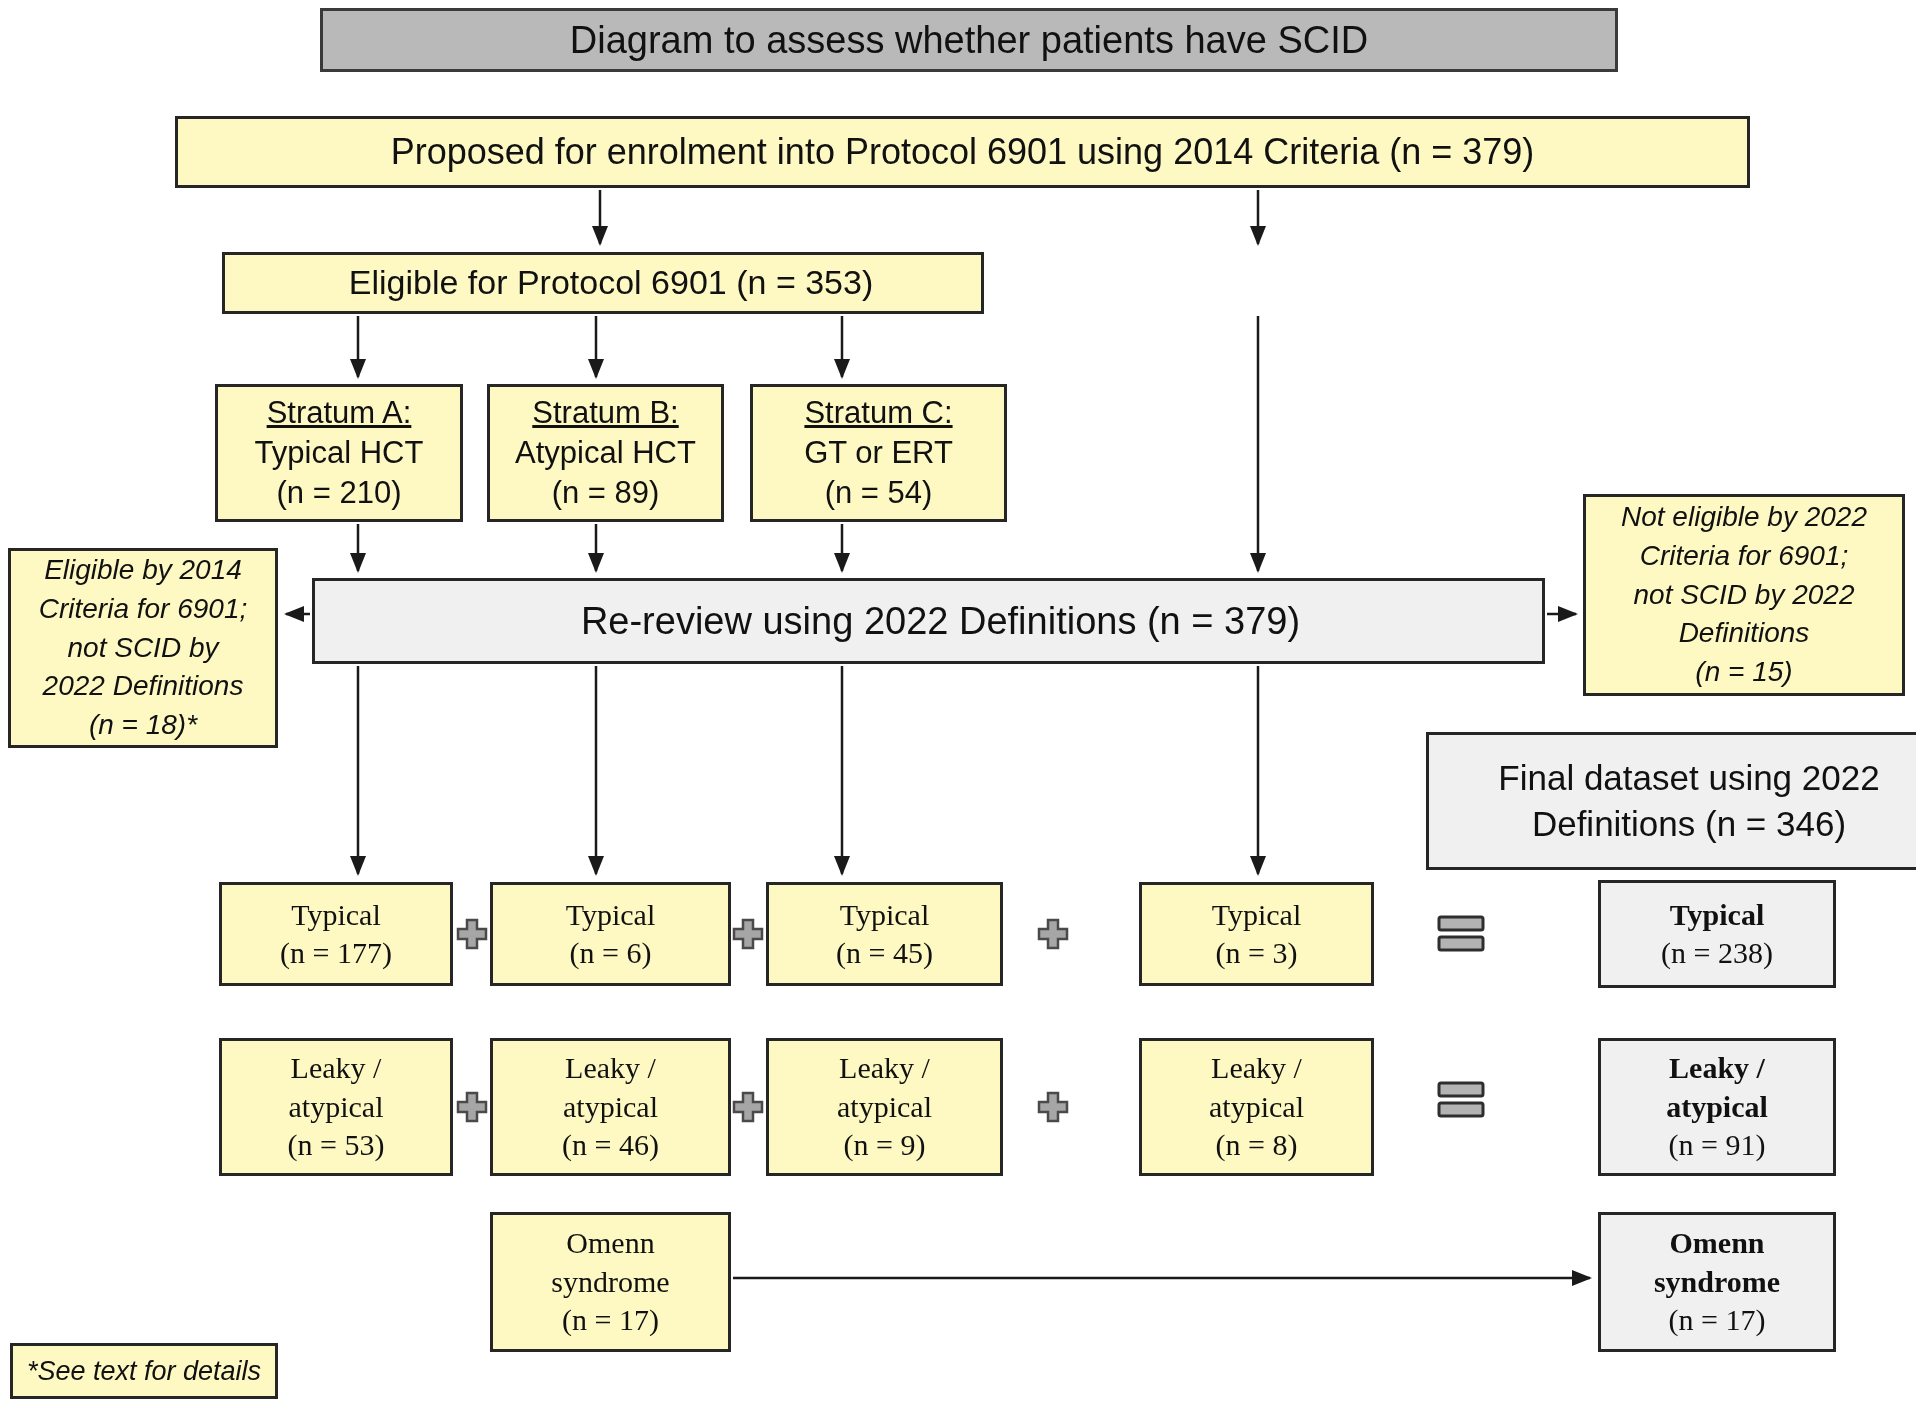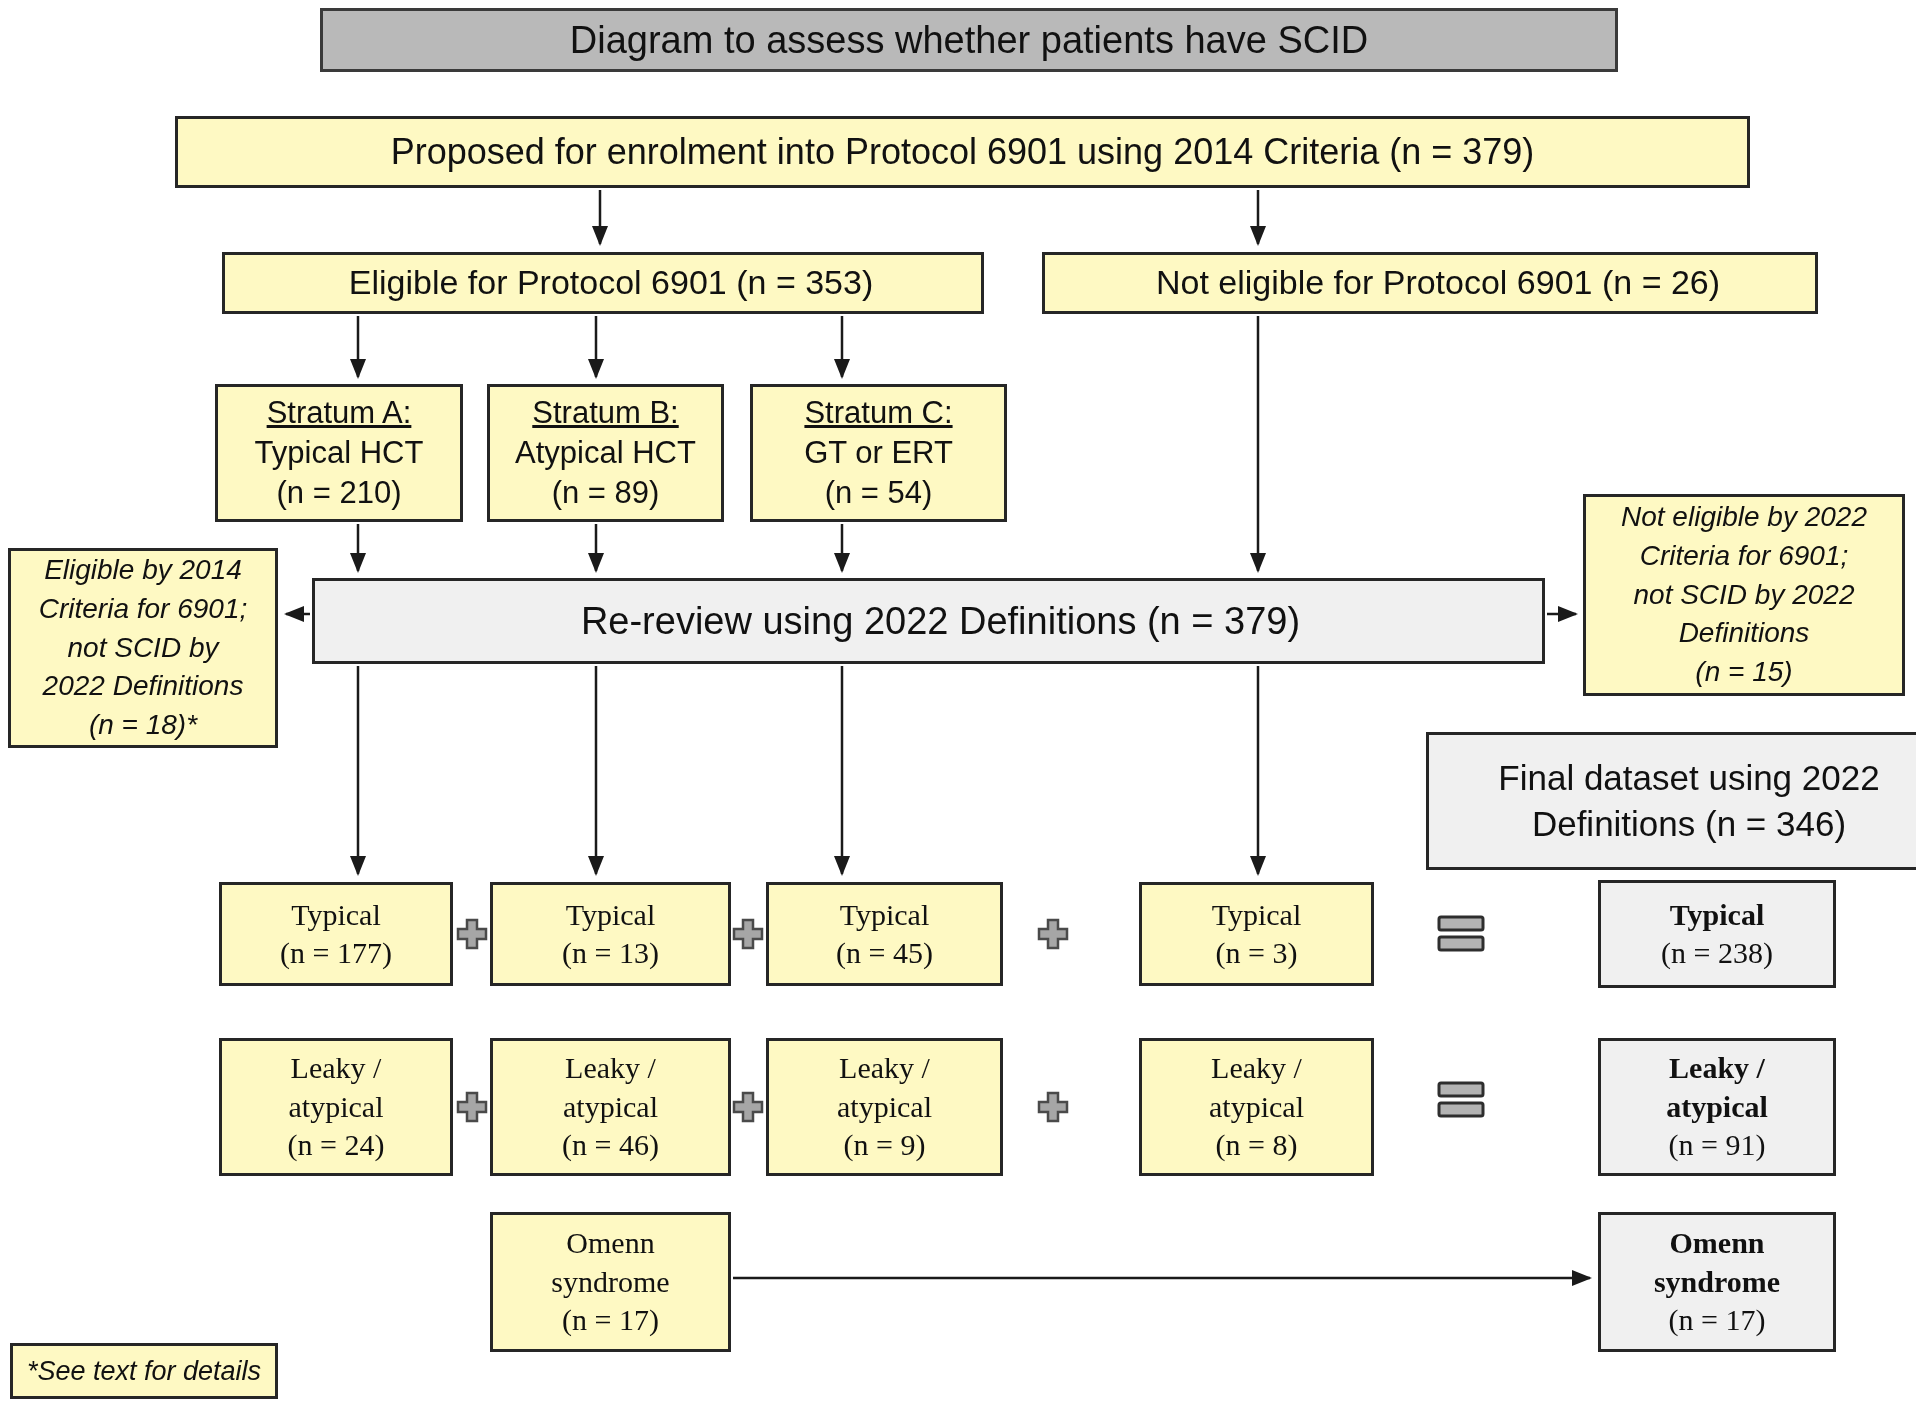--- a/index.html
+++ b/index.html
@@ -63,23 +63,20 @@
     <span>Diagram to assess whether patients have SCID</span>
   </div>
 
   <div class="box proposed" style="left:175px;top:116px;width:1575px;height:72px">
     <span>Proposed for enrolment into Protocol 6901 using 2014 Criteria (n = 379)</span>
   </div>
 
   <div class="box elig" style="left:222px;top:252px;width:762px;height:62px">
     <span>Eligible for Protocol 6901 (n = 353)</span>
   </div>
-  <div class="box elig" style="left:1042px;top:252px;width:776px;height:62px">
-    <span>Not eligible for Protocol 6901 (n = 26)</span>
-  </div>
 
   <div class="box stratum" style="left:215px;top:384px;width:248px;height:138px">
     <div class="u">Stratum A:</div>
     <div>Typical HCT</div>
     <div>(n = 210)</div>
   </div>
   <div class="box stratum" style="left:487px;top:384px;width:237px;height:138px">
     <div class="u">Stratum B:</div>
     <div>Atypical HCT</div>
     <div>(n = 89)</div>
@@ -114,39 +111,39 @@
     <div>Final dataset using 2022</div>
     <div>Definitions (n = 346)</div>
   </div>
 
   <div class="box cell" style="left:219px;top:882px;width:234px;height:104px">
     <div>Typical</div>
     <div>(n = 177)</div>
   </div>
   <div class="box cell" style="left:490px;top:882px;width:241px;height:104px">
     <div>Typical</div>
-    <div>(n = 13)</div>
+    <div>(n = 6)</div>
   </div>
   <div class="box cell" style="left:766px;top:882px;width:237px;height:104px">
     <div>Typical</div>
     <div>(n = 45)</div>
   </div>
   <div class="box cell" style="left:1139px;top:882px;width:235px;height:104px">
     <div>Typical</div>
     <div>(n = 3)</div>
   </div>
   <div class="box cell total shaded" style="left:1598px;top:880px;width:238px;height:108px">
     <div class="b">Typical</div>
     <div>(n = 238)</div>
   </div>
 
   <div class="box cell" style="left:219px;top:1038px;width:234px;height:138px">
     <div>Leaky /</div>
     <div>atypical</div>
-    <div>(n = 24)</div>
+    <div>(n = 53)</div>
   </div>
   <div class="box cell" style="left:490px;top:1038px;width:241px;height:138px">
     <div>Leaky /</div>
     <div>atypical</div>
     <div>(n = 46)</div>
   </div>
   <div class="box cell" style="left:766px;top:1038px;width:237px;height:138px">
     <div>Leaky /</div>
     <div>atypical</div>
     <div>(n = 9)</div>

